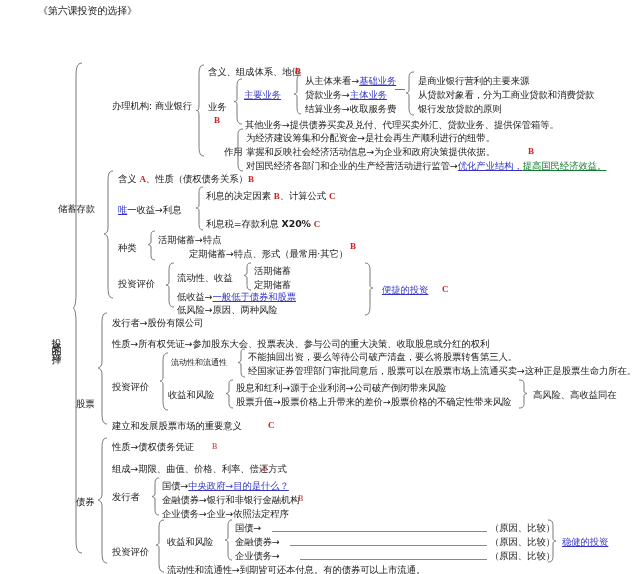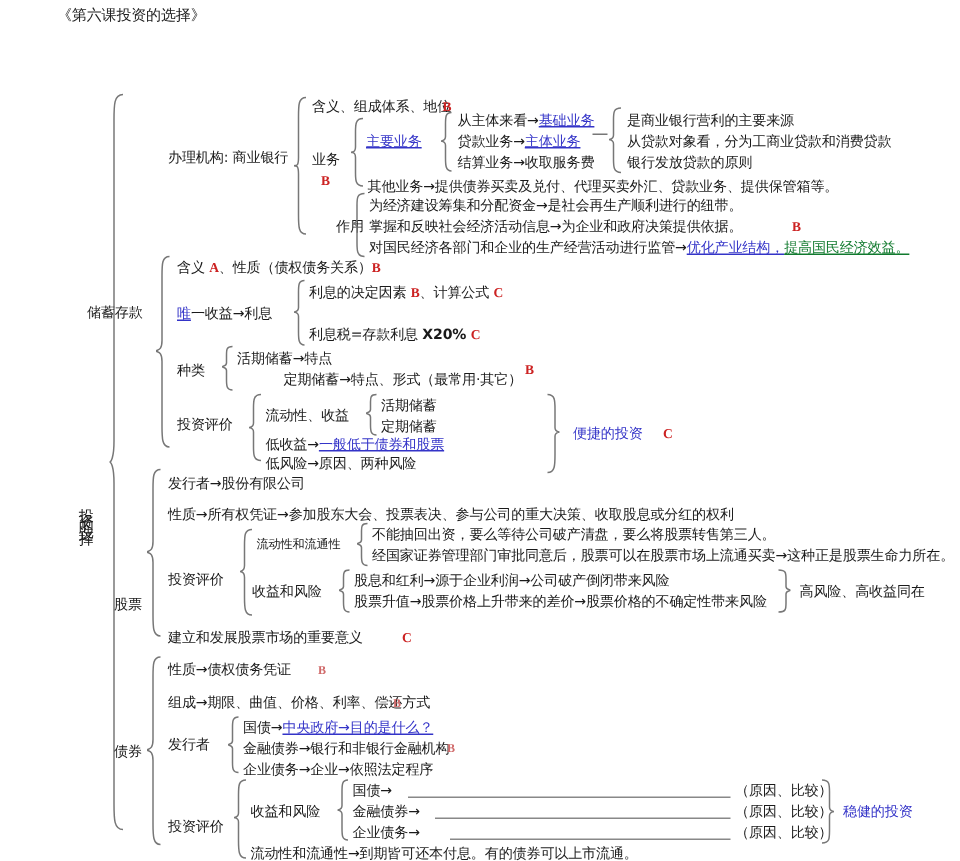--- a/index.html
+++ b/index.html
@@ -9,21 +9,21 @@
     font-family:"DejaVu Sans","Liberation Sans",sans-serif;
     color:#1a1a1a;
     overflow:hidden;
     position:relative;
   }
   .page{position:relative;width:640px;height:411px;}
 
   
   .t{position:absolute;white-space:nowrap;font-size:9.4px;line-height:13px;letter-spacing:-0.1px;}
   .t.xs{font-size:8.1px;line-height:11px;}
-  .blue2{color:#3434c8;}
+  .blue2{color:#3434c8;text-decoration:underline;}
   .green{color:#117a2e;}
   .red{color:#cc2222;font-weight:bold;font-family:"Liberation Serif",serif;font-size:9px;}
   .redsm{color:#d06a6a;font-weight:bold;font-family:"Liberation Serif",serif;font-size:8px;}
   .u{text-decoration:underline;}
   .bold{font-weight:bold;}
 
   
   #title{left:38px;top:4px;font-size:10px;color:#222;}
 
   

